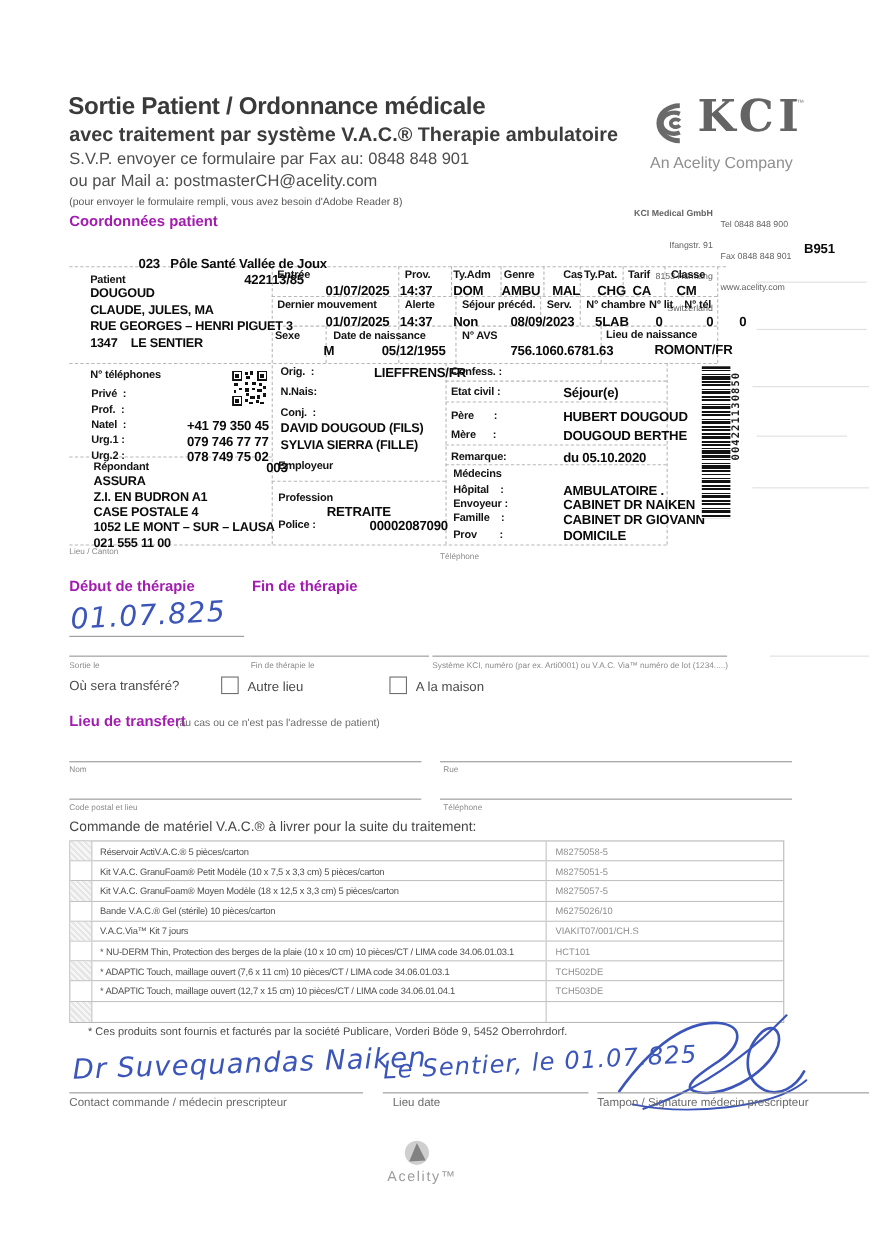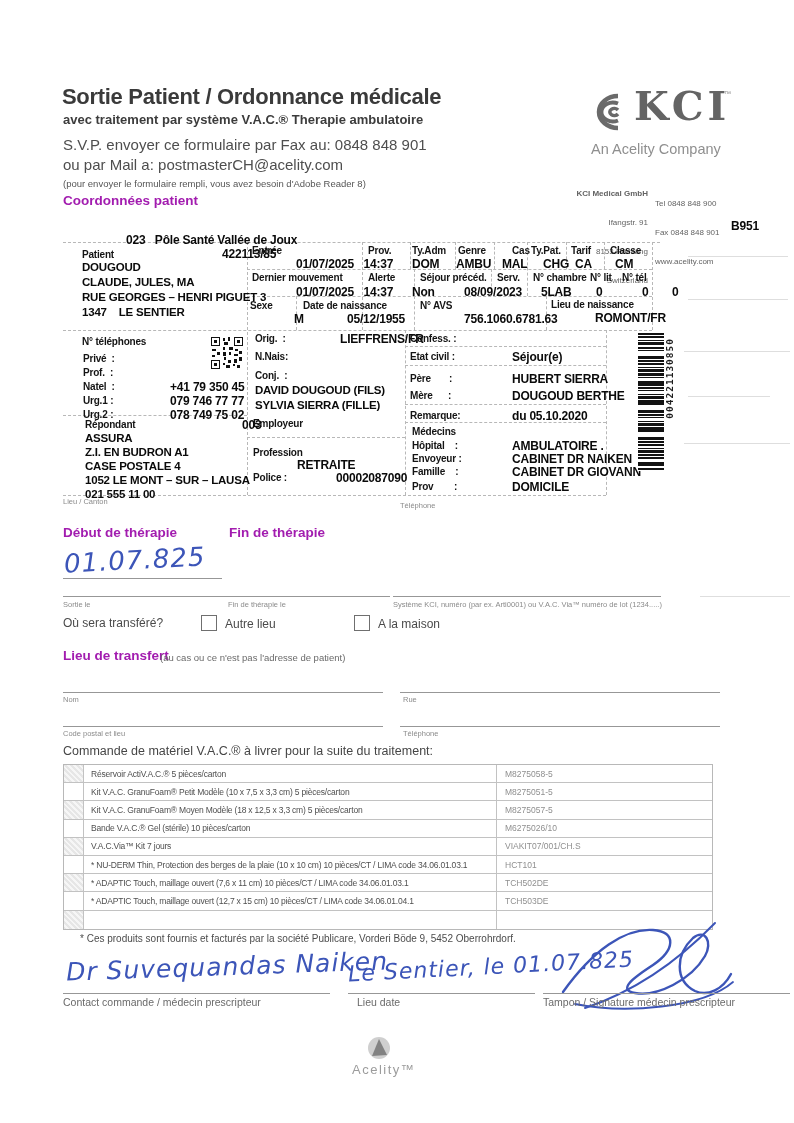--- a/index.html
+++ b/index.html
@@ -1,21 +1,21 @@
 <!DOCTYPE html>
 <html><head>
 <meta charset="utf-8">
 <style>
   html,body{margin:0;padding:0;background:#ffffff;}
   .page{position:relative;width:794px;height:1123px;background:#ffffff;overflow:hidden;
         font-family:"Liberation Sans",sans-serif;color:#222;}
   .abs{position:absolute;white-space:pre;}
   
   .h-title{font-size:22px;font-weight:bold;color:#3a3a3a;letter-spacing:-0.3px;}
-  .h-sub{font-size:13px;font-weight:bold;color:#3c3c3c;}
+  .h-sub{font-size:18px;font-weight:bold;color:#3c3c3c;}
   .h-body{font-size:15px;color:#4e4e4e;}
   .h-note{font-size:9.5px;color:#555;}
   .kci-word{font-family:"DejaVu Serif",serif;font-size:40px;font-weight:bold;color:#646464;letter-spacing:4px;}
   .kci-tm{font-size:7px;color:#8a8a8a;}
   .acelity-line{font-size:14.5px;color:#8f8f8f;}
   .addr{font-size:8px;line-height:9.6px;color:#636363;}
   .addr .b{font-weight:bold;}
   .sec-head{font-size:13.5px;font-weight:bold;color:#a21caf;}
   .sec-note{font-size:9.5px;color:#6a6a6a;}
   
@@ -220,21 +220,21 @@
   <span class="abs plbl" style="left:253px;top:418px">Employeur</span>
   <span class="abs plbl" style="left:253px;top:447px">Profession</span>
   <span class="abs pval" style="left:253px;top:458px">RETRAITE</span>
   <span class="abs plbl" style="left:253px;top:472px">Police :</span>
   <span class="abs pval" style="left:292px;top:471px">00002087090</span>
 
   <span class="abs plbl" style="left:410px;top:333px">Confess. :</span>
   <span class="abs plbl" style="left:410px;top:351px">Etat civil :</span>
   <span class="abs pval" style="left:468px;top:350px">Séjour(e)</span>
   <span class="abs plbl" style="left:410px;top:373px">Père       :</span>
-  <span class="abs pval" style="left:468px;top:372px">HUBERT SIERRA</span>
+  <span class="abs pval" style="left:468px;top:372px">HUBERT DOUGOUD</span>
   <span class="abs plbl" style="left:410px;top:390px">Mère      :</span>
   <span class="abs pval" style="left:468px;top:389px">DOUGOUD BERTHE</span>
   <span class="abs plbl" style="left:410px;top:410px">Remarque:</span>
   <span class="abs pval" style="left:468px;top:409px">du 05.10.2020</span>
 
   <span class="abs plbl" style="left:85px;top:419px">Répondant</span>
   <span class="abs pval" style="left:198px;top:418px">003</span>
   <span class="abs pname" style="left:85px;top:432px">ASSURA</span>
   <span class="abs pname" style="left:85px;top:446px">Z.I. EN BUDRON A1</span>
   <span class="abs pname" style="left:85px;top:460px">CASE POSTALE 4</span>

